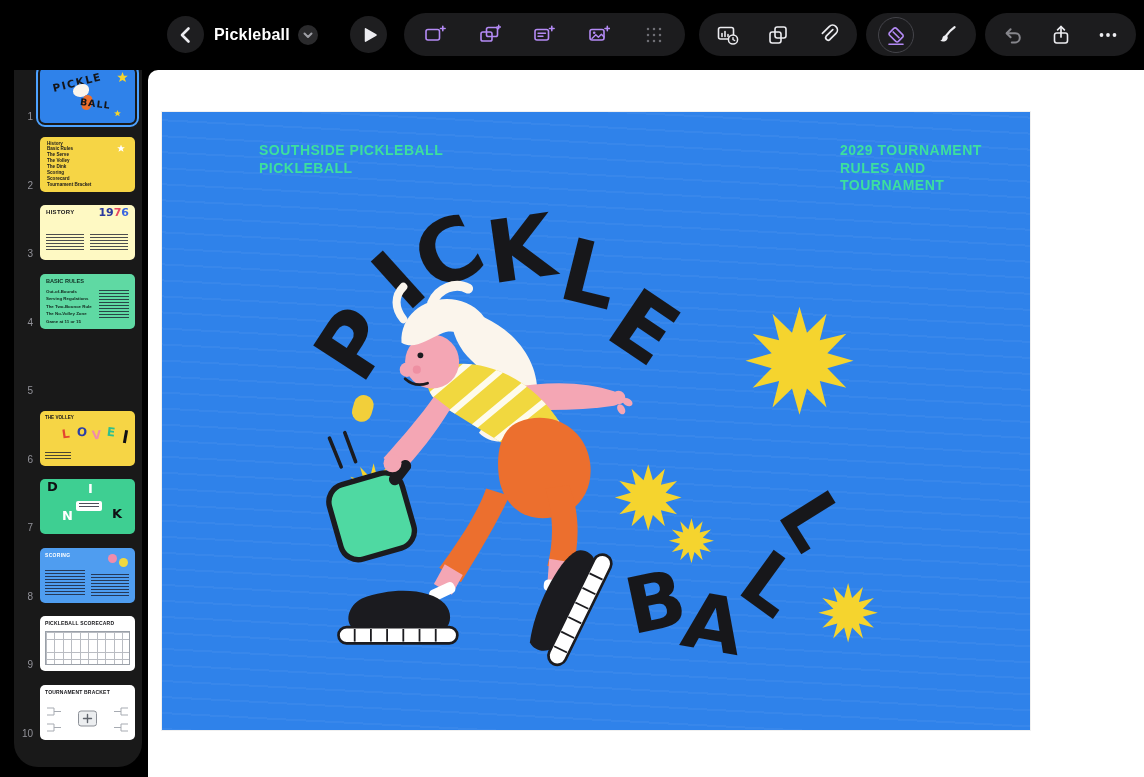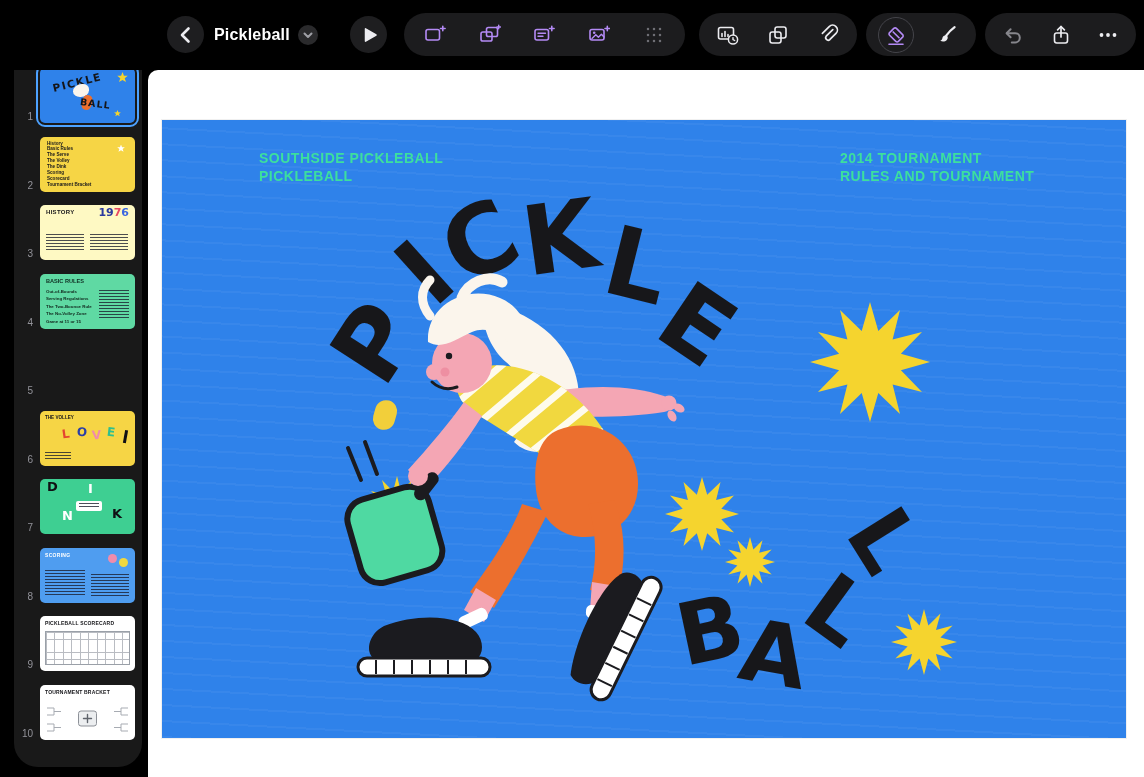--- a/index.html
+++ b/index.html
@@ -70,21 +70,21 @@
   .t8-title{position:absolute;left:5px;top:4px;font-size:5px;font-weight:800;color:#fff;letter-spacing:.3px}
   .t8-p1{position:absolute;right:18px;top:6px;width:9px;height:9px;border-radius:50%;background:#f08cab}
   .t8-p2{position:absolute;right:7px;top:10px;width:9px;height:9px;border-radius:50%;background:#f1d83f}
 
   .t9-title,.t10-title{position:absolute;left:5px;top:4px;font-size:5px;font-weight:800;color:#141418;letter-spacing:.2px}
   .t9-grid{position:absolute;left:5px;top:15px;width:85px;height:34px;border:1px solid #9aa0a8;background:repeating-linear-gradient(to right,#b9bcc2 0 .8px,transparent .8px 8.5px),repeating-linear-gradient(to bottom,#b9bcc2 0 .8px,transparent .8px 6.8px)}
   .t10-svg{position:absolute;left:0;bottom:0}
 
   
   .canvas{position:absolute;left:148px;top:70px;width:996px;height:707px;background:#fff;border-top-left-radius:10px;z-index:1}
-  .slide{position:absolute;left:14px;top:50px;width:964px;height:618px;background:var(--slide-blue,#2f82ea);box-shadow:0 0 0 1px rgba(0,0,0,.06);background-image:repeating-linear-gradient(3deg,rgba(255,255,255,.045) 0 2px,transparent 2px 16px)}
+  .slide{position:absolute;left:14px;top:42px;width:868px;height:618px;background:var(--slide-blue,#2f82ea);box-shadow:0 0 0 1px rgba(0,0,0,.06);background-image:repeating-linear-gradient(3deg,rgba(255,255,255,.045) 0 2px,transparent 2px 16px)}
   .slide-art{position:absolute;inset:0;width:100%;height:100%}
   .hdr{position:absolute;top:30px;font-size:14px;font-weight:bold;letter-spacing:.5px;line-height:17.5px;color:var(--mint-green,#3ddf9e)}
   .hdr-left{left:97px}
   .hdr-right{left:678px}
   .arc-letter{font-family:"DejaVu Sans",sans-serif;font-weight:bold;fill:var(--letter-black,#17171a);text-anchor:middle;dominant-baseline:central}
 </style>
 </head>
 <body>
 
 <div class="app">
@@ -360,21 +360,21 @@
   </aside>
 
   <main class="canvas">
     <div class="slide">
 
       <div class="hdr hdr-left">
         <div>SOUTHSIDE PICKLEBALL</div>
         <div>PICKLEBALL</div>
       </div>
       <div class="hdr hdr-right">
-        <div>2014 TOURNAMENT</div>
+        <div>2029 TOURNAMENT</div>
         <div>RULES AND TOURNAMENT</div>
       </div>
 
       <svg class="slide-art" viewBox="0 0 964 618">
         <defs>
           <clipPath id="shirtClip">
               <path d="M298,252 C348,232 410,258 444,314 C454,333 450,352 430,360 C393,346 348,314 314,294 C296,283 290,266 298,252 Z"></path>
             </clipPath>
         </defs>
 

